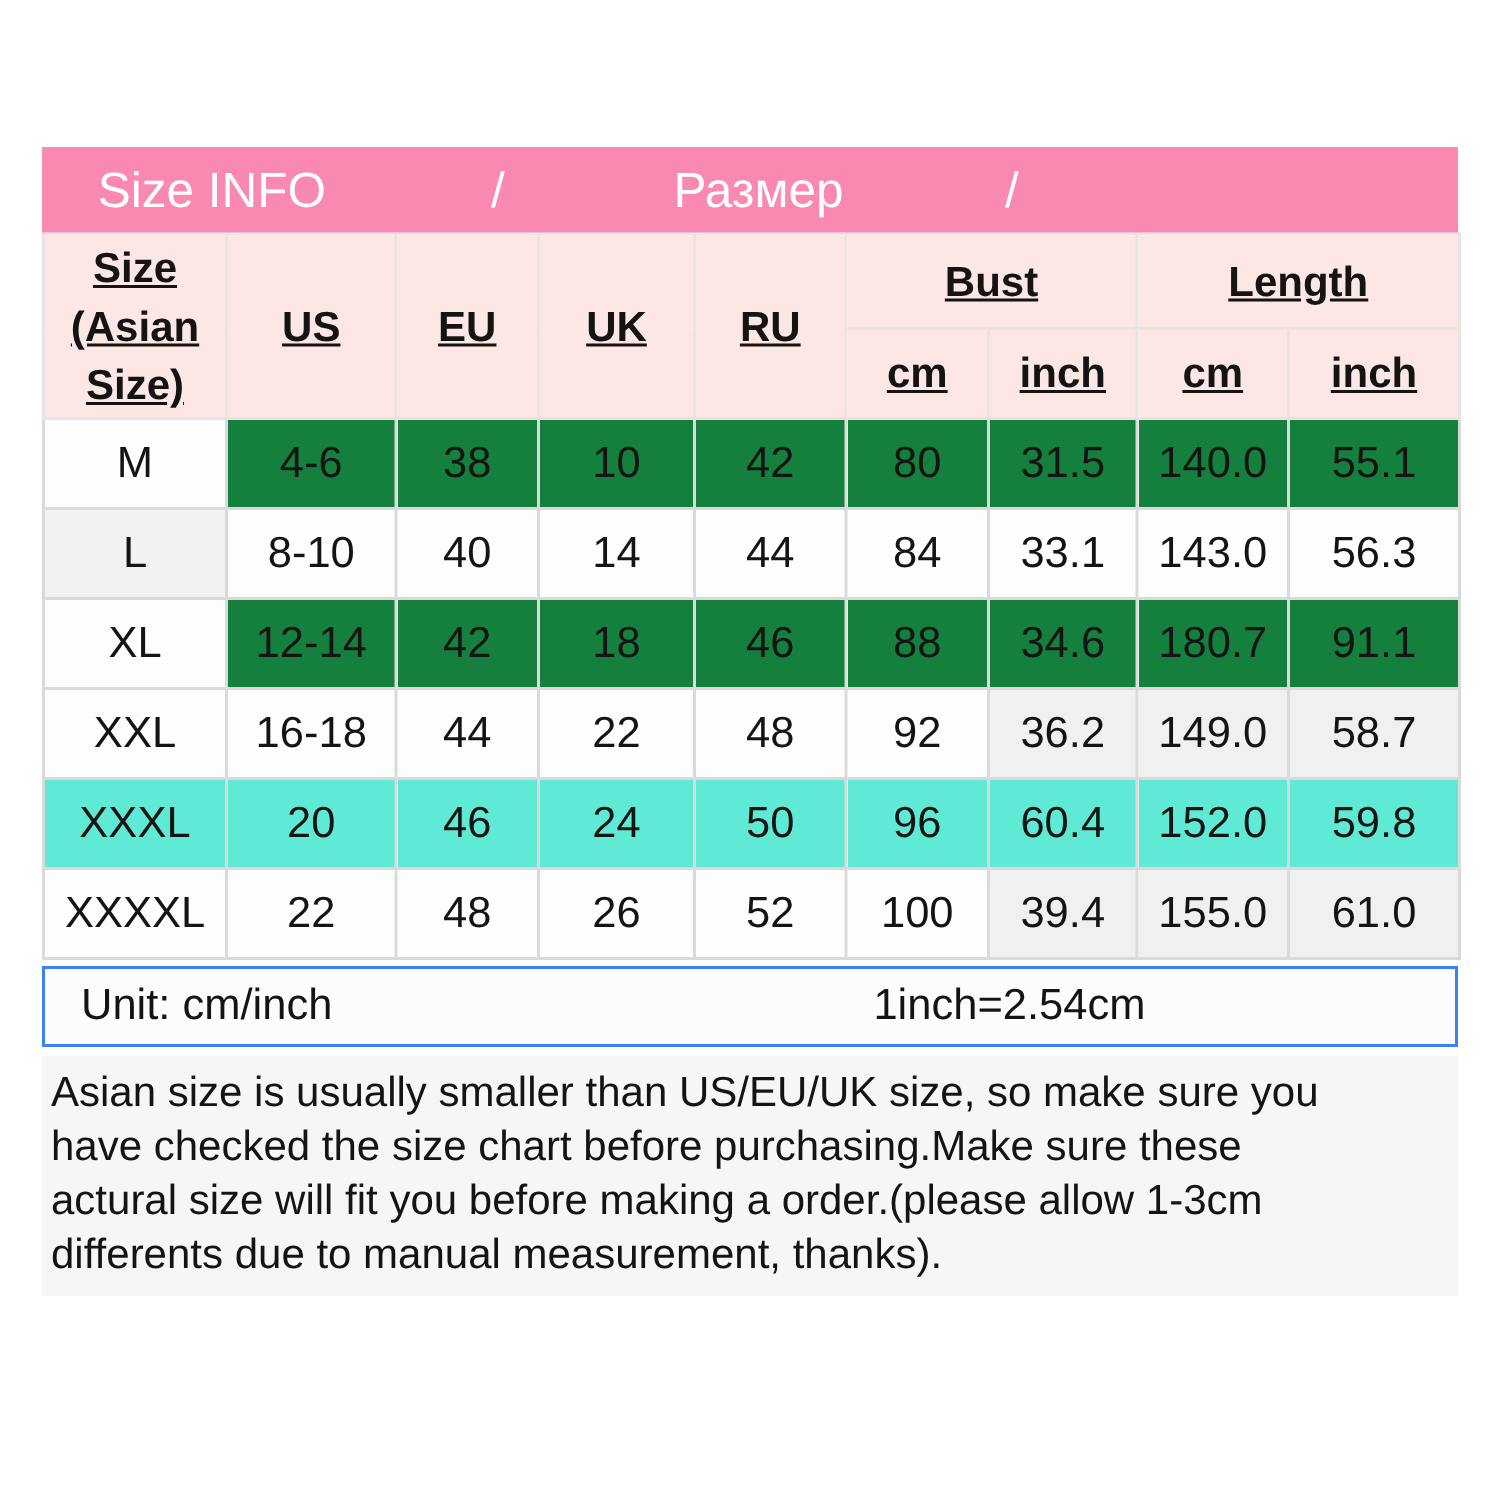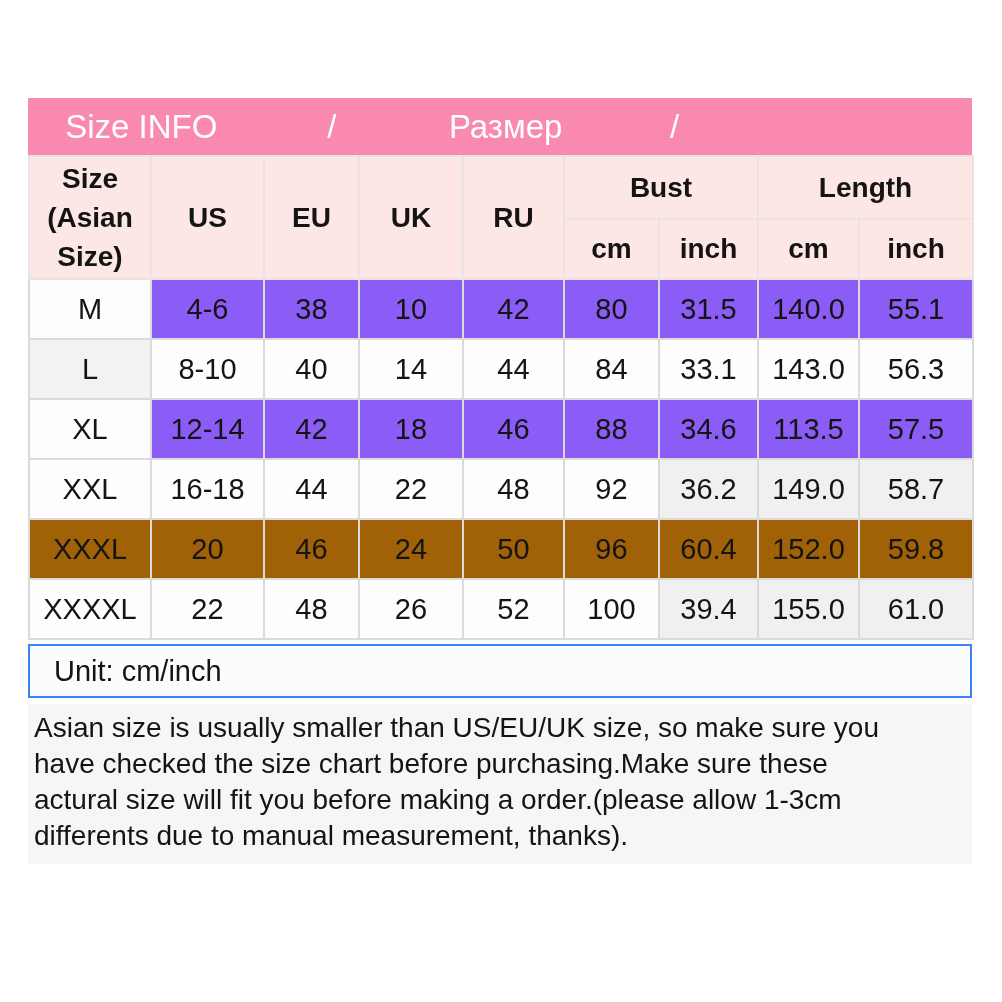--- a/index.html
+++ b/index.html
@@ -45,42 +45,43 @@
     text-align: center;
     padding: 0;
     overflow: hidden;
   }
   table.size-table thead th {
     background: var(--header-light-pink, #fce7e4);
     border-color: #eae3e1;
     font-weight: bold;
     font-size: 28px;
     color: #141414;
+    text-decoration: underline;
   }
   th.size-head {
     vertical-align: middle;
     line-height: 39px;
     padding: 0 2px;
   }
   th.col-head {
     vertical-align: bottom;
     padding-bottom: 14px;
   }
   tr.group-row th { height: 61px; vertical-align: middle; }
   tr.unit-head-row th { height: 58px; vertical-align: middle; }
   tbody td { height: 58px; vertical-align: middle; background: #fbfbfb; }
 
   
-  tr.band-data td { background: #8b5cf6; }
+  tr.band-data td { background: #15803d; }
   tr.band-data td:first-child { background: #fdfdfd; }
   tr.band-size td { background: #fdfdfd; }
   tr.band-size td:first-child { background: #f2f2f2; }
   tr.band-tail td { background: #fdfdfd; }
   tr.band-tail td:nth-child(n+7) { background: #f0f0f0; }
-  tr.band-all td { background: #a16207; }
+  tr.band-all td { background: #5eead4; }
 
   
   .unit-row {
     position: relative;
     margin-top: 4px;
     height: 50px;
     border: 2px solid #3b82f6;
     background: #fcfcfc;
     font-size: 29px;
   }
@@ -173,22 +174,22 @@
           <td>56.3</td>
         </tr>
         <tr class="band-data">
           <td>XL</td>
           <td>12-14</td>
           <td>42</td>
           <td>18</td>
           <td>46</td>
           <td>88</td>
           <td>34.6</td>
-          <td>113.5</td>
-          <td>57.5</td>
+          <td>180.7</td>
+          <td>91.1</td>
         </tr>
         <tr class="band-tail">
           <td>XXL</td>
           <td>16-18</td>
           <td>44</td>
           <td>22</td>
           <td>48</td>
           <td>92</td>
           <td>36.2</td>
           <td>149.0</td>
@@ -214,20 +215,21 @@
           <td>100</td>
           <td>39.4</td>
           <td>155.0</td>
           <td>61.0</td>
         </tr>
       </tbody>
     </table>
 
     <div class="unit-row">
       <span class="unit-label">Unit: cm/inch</span>
+      <span class="unit-conversion">1inch=2.54cm</span>
     </div>
 
     <div class="note">
       <div class="note-line">Asian size is usually smaller than US/EU/UK size, so make sure you</div>
       <div class="note-line">have checked the size chart before purchasing.Make sure these</div>
       <div class="note-line">actural size will fit you before making a order.(please allow 1-3cm</div>
       <div class="note-line">differents due to manual measurement, thanks).</div>
     </div>
 
   </div>

